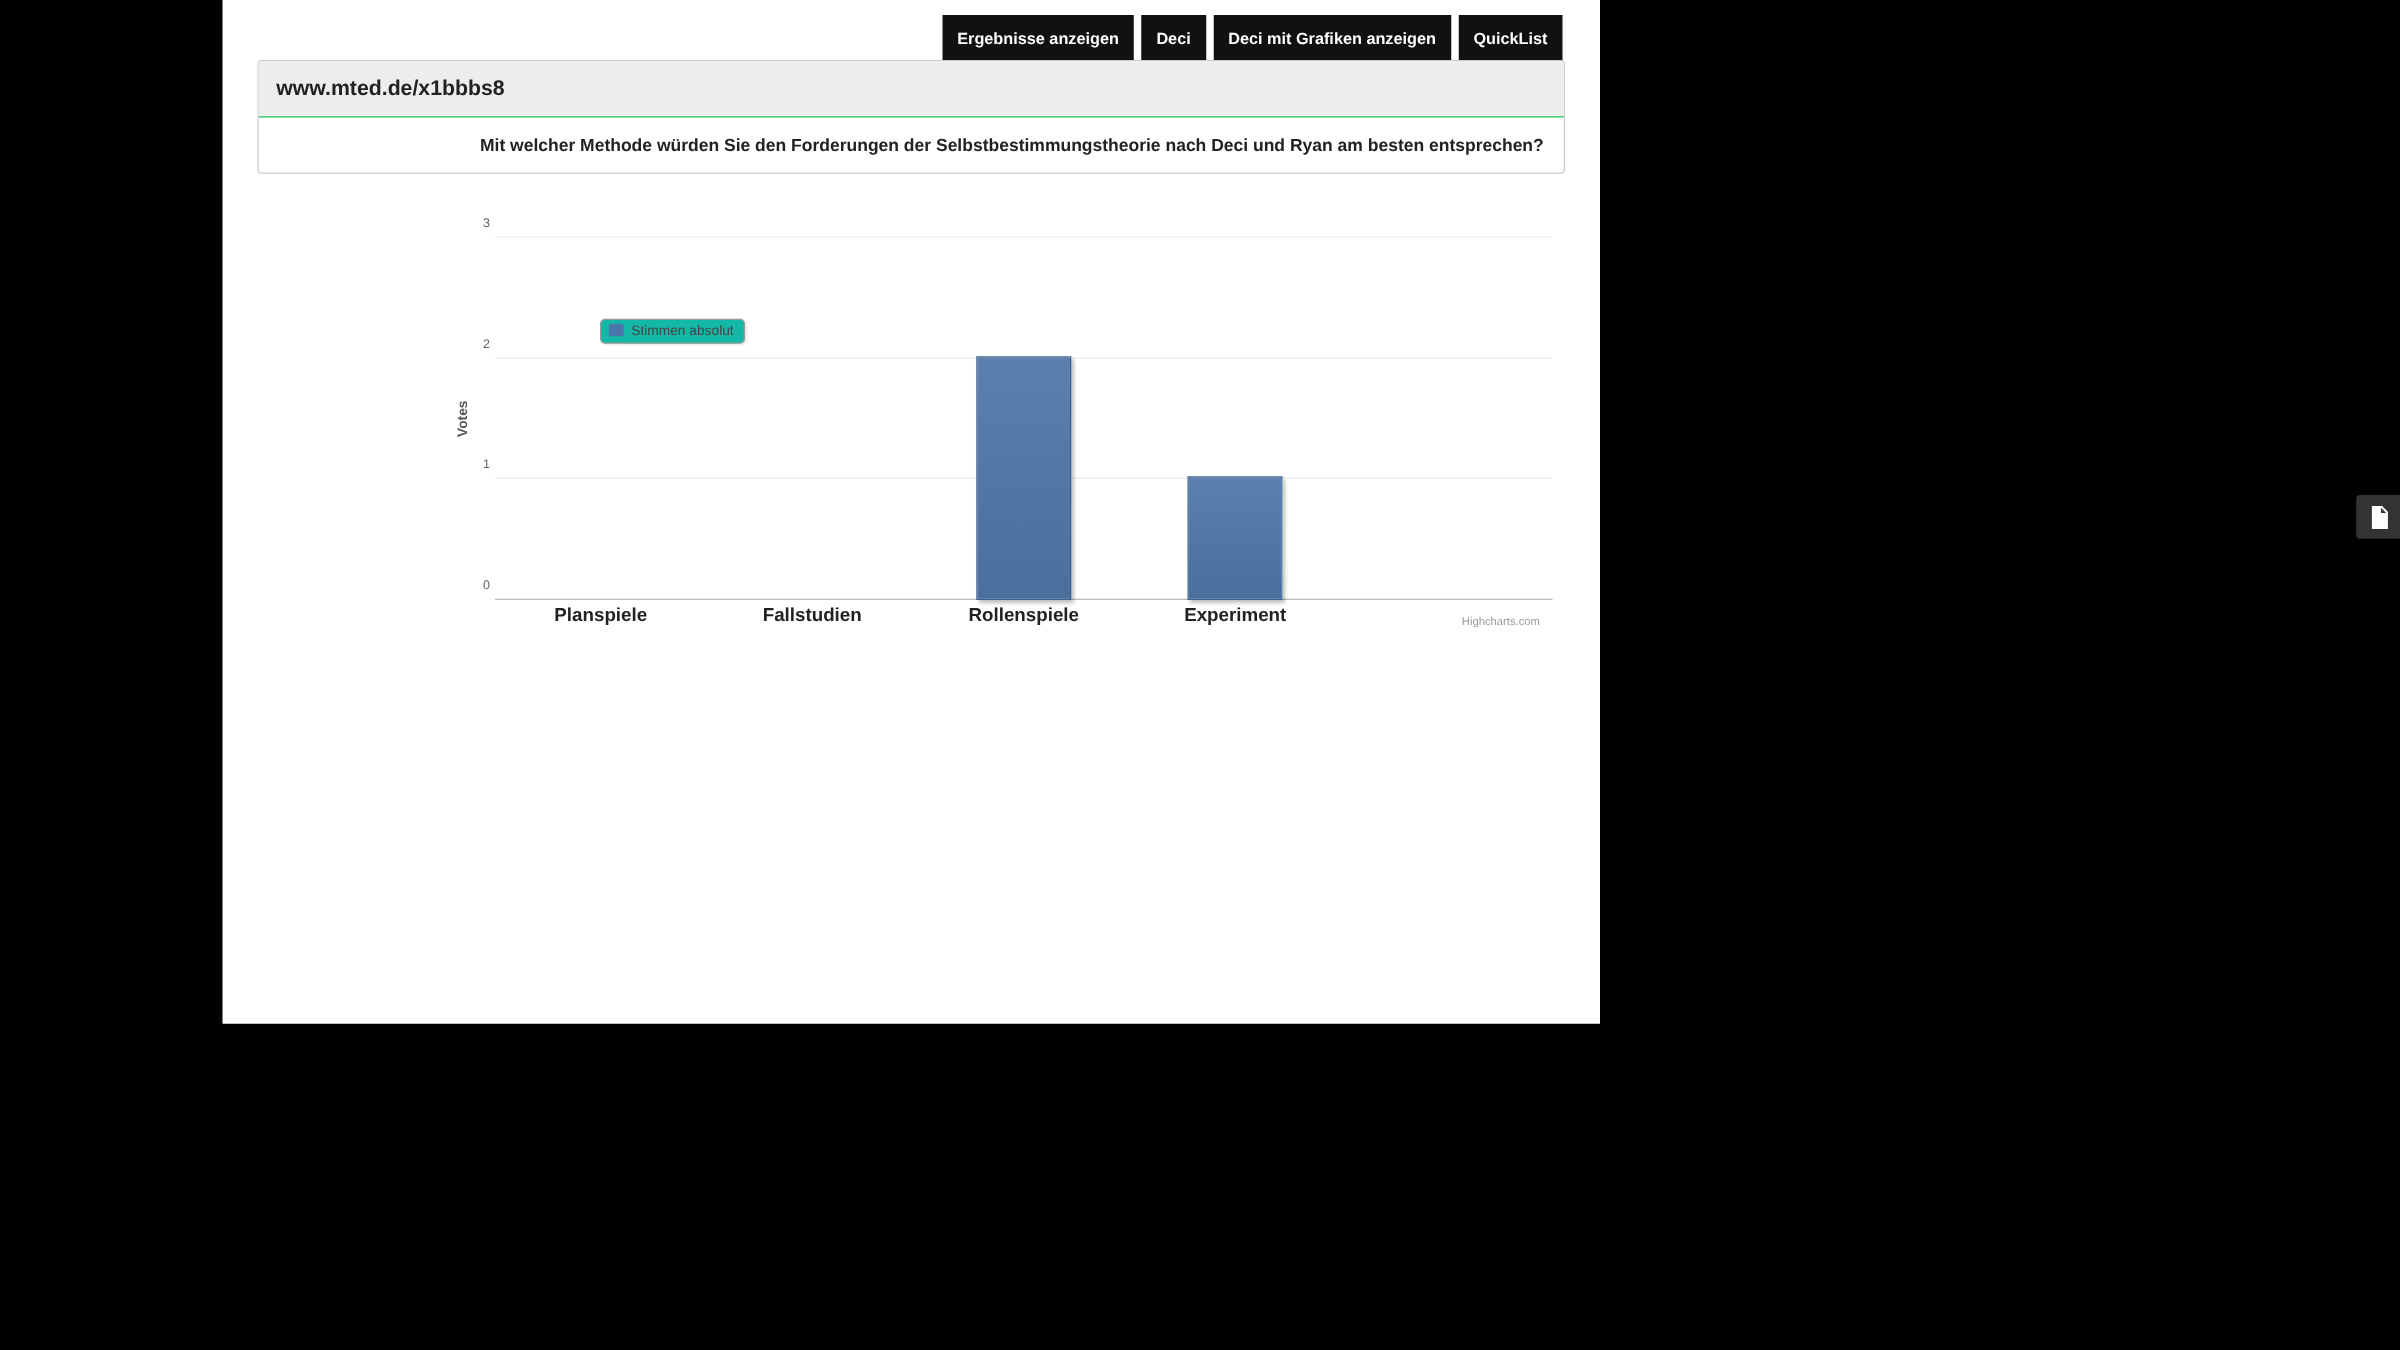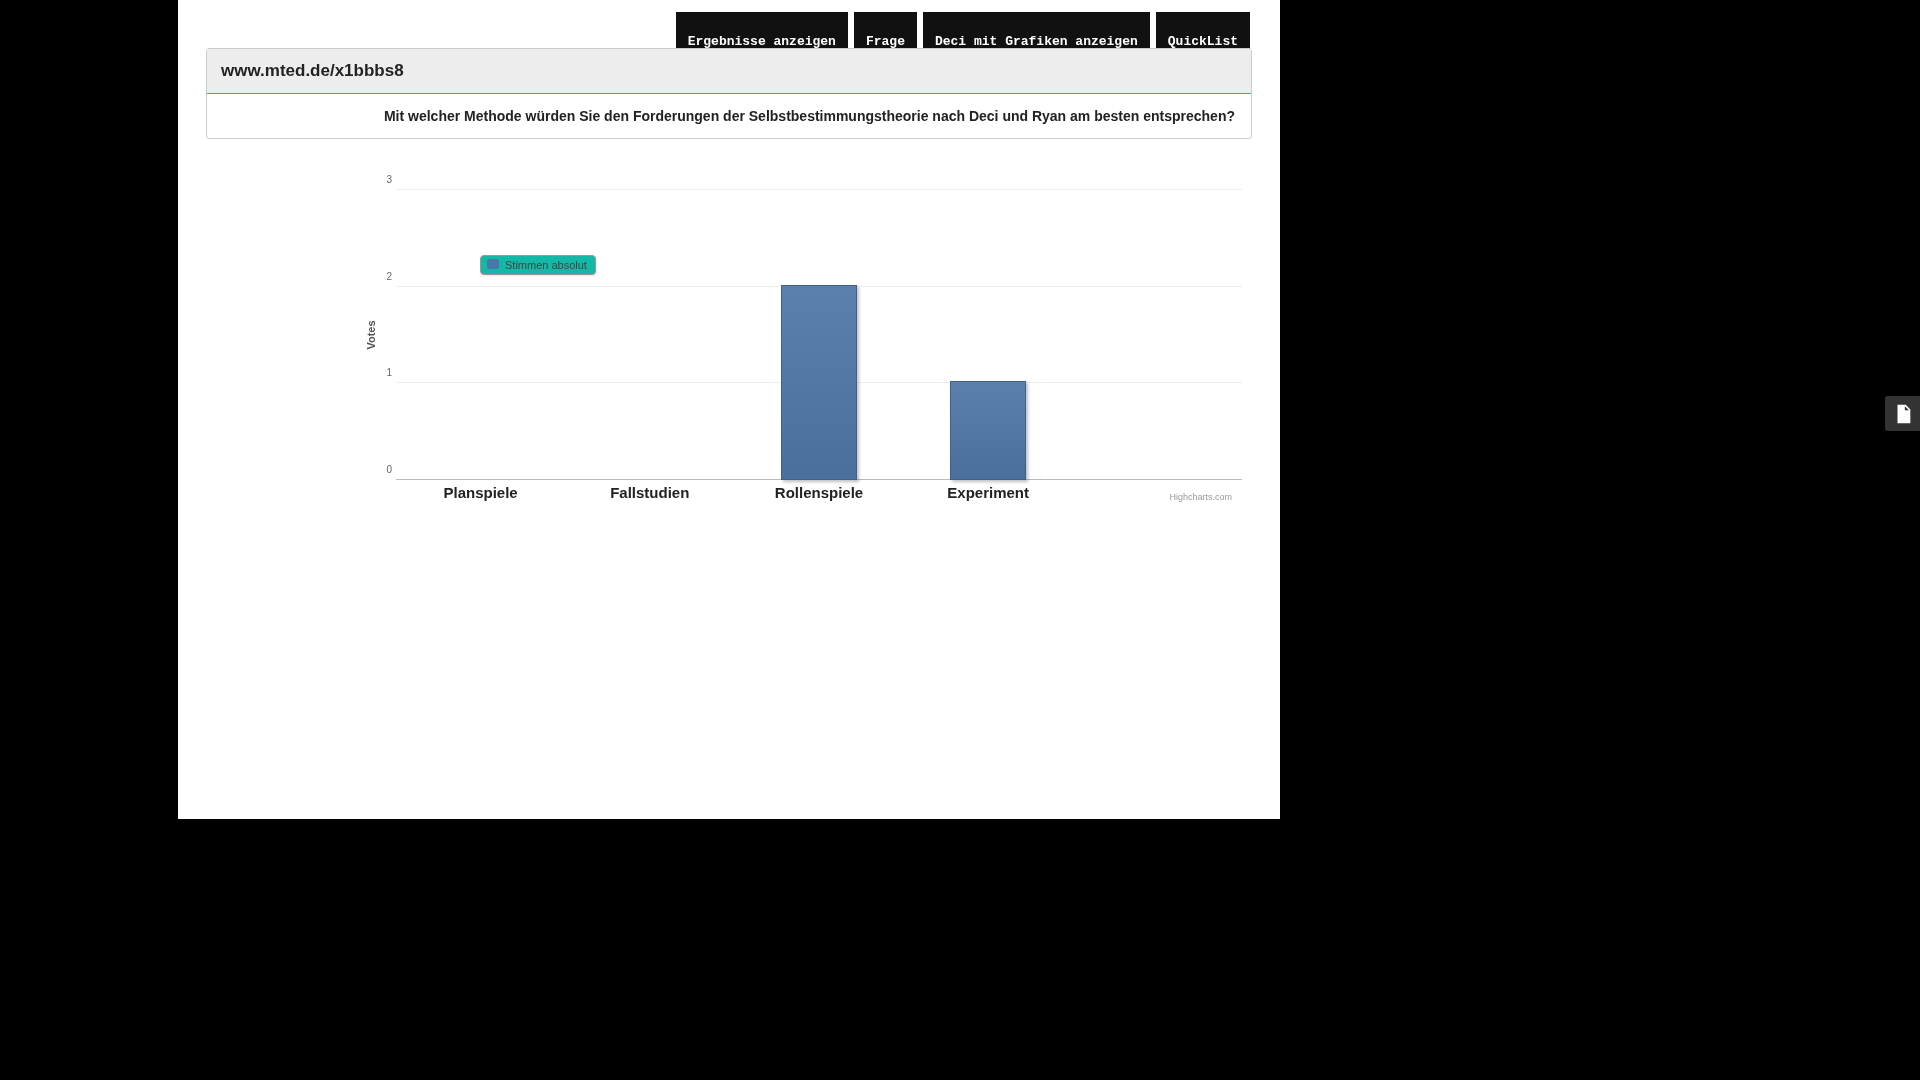--- a/index.html
+++ b/index.html
@@ -23,25 +23,25 @@
     position: absolute;
     top: 12px;
     right: 30px;
     display: flex;
     gap: 6px;
   }
   .toolbar button {
     background: #111;
     color: #fff;
     border: none;
-    padding: 22px 12px;
+    padding: 11px 12px;
     font-size: 13px;
     font-weight: bold;
     cursor: pointer;
-    font-family: Liberation Mono, monospace;
+    font-family: Liberation Sans, sans-serif;
   }
   .panel {
     position: absolute;
     top: 48px;
     left: 28px;
     right: 28px;
     border: 1px solid #ccc;
     border-radius: 3px;
     background: #fff;
   }
@@ -176,21 +176,21 @@
   }
   .side-widget svg { display:block; }
 </style>
 </head>
 <body>
 
 <div class="page-container">
 
   <div class="toolbar">
     <button>Ergebnisse anzeigen</button>
-    <button>Frage</button>
+    <button>Deci</button>
     <button>Deci mit Grafiken anzeigen</button>
     <button>QuickList</button>
   </div>
 
   <div class="panel">
     <div class="panel-header">www.mted.de/x1bbbs8</div>
     <div class="panel-body">Mit welcher Methode würden Sie den Forderungen der Selbstbestimmungstheorie nach Deci und Ryan am besten entsprechen?</div>
   </div>
 
   <div class="chart-wrap">

